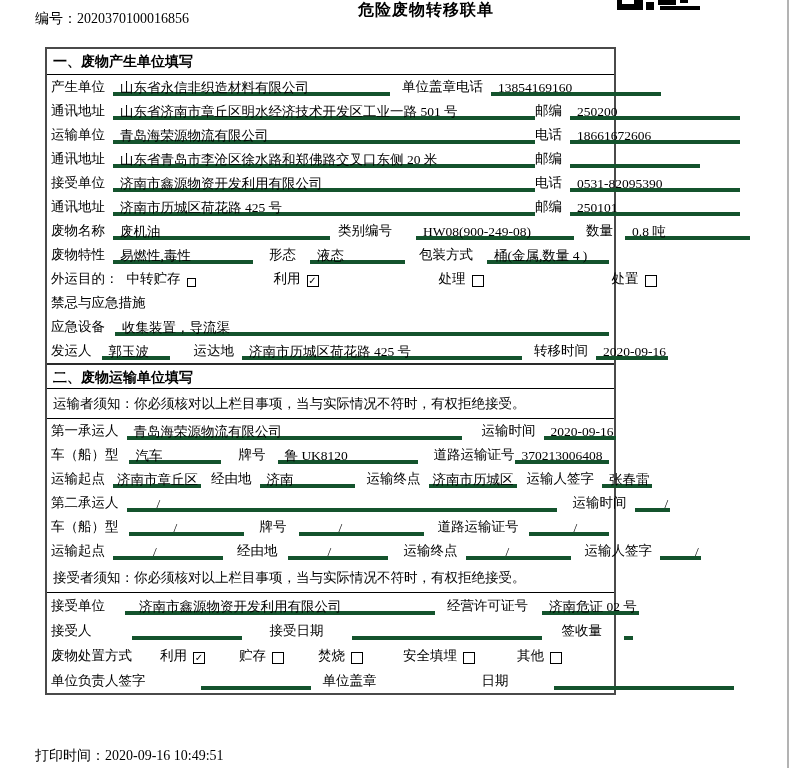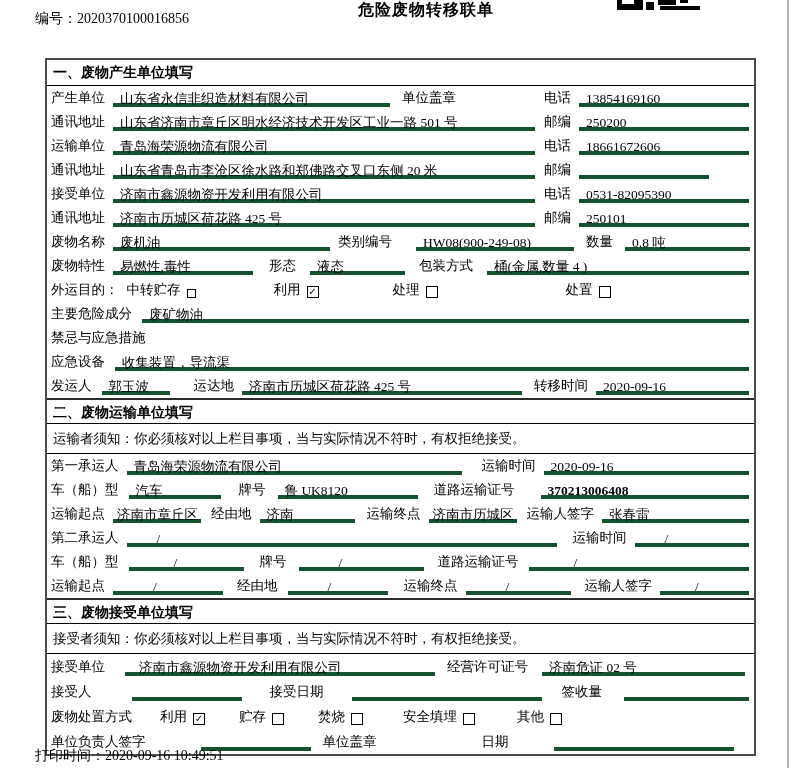--- a/index.html
+++ b/index.html
@@ -11,21 +11,21 @@
   .page-edge{position:absolute;top:0;bottom:0;right:7px;width:2px;background:#b3b3b3;}
   .doc-no{position:absolute;left:35px;top:10px;font-size:14px;white-space:nowrap;}
   .doc-title{
     position:absolute;left:56px;top:0px;width:740px;text-align:center;
     font-family:"Liberation Sans","DejaVu Sans",sans-serif;font-weight:bold;font-size:16px;
     letter-spacing:1px;
   }
   .qr-frag{position:absolute;left:617px;top:0;width:86px;height:11px;}
   .qr-frag div{position:absolute;background:#000;}
   .form-table{
-    position:absolute;left:45px;top:58px;width:711px;
+    position:absolute;left:45px;top:47px;width:571px;
     border:2px solid #4a4a4a;background:#fff;box-sizing:border-box;
   }
   .sec-title{
     height:26px;line-height:25px;padding-left:6px;box-sizing:border-box;
     font-family:"Liberation Sans","DejaVu Sans",sans-serif;font-weight:bold;font-size:14px;
     border-bottom:1px solid #000;
   }
   .sec-top{border-top:2px solid #2a2a2a;}
   .note-row{height:30px;line-height:29px;padding-left:6px;box-sizing:border-box;border-bottom:1px solid #000;}
   .row{display:flex;align-items:flex-end;height:24px;padding:0 5px 3px 4px;box-sizing:border-box;}
@@ -132,34 +132,30 @@
   <div class="row">
     <span class="lbl">外运目的：</span>
     <span class="opt" style="margin-left:8px;">
       <span class="lbl">中转贮存</span>
       <span class="cb sm"></span>
     </span>
     <span class="opt" style="margin-left:78px;">
       <span class="lbl">利用</span>
       <span class="cb">✓</span>
     </span>
-    <span class="opt" style="margin-left:74px;">
+    <span class="opt" style="margin-left:120px;">
       <span class="lbl">处理</span>
       <span class="cb"></span>
     </span>
     <span class="opt" style="margin-left:128px;">
       <span class="lbl">处置</span>
       <span class="cb"></span>
     </span>
   </div>
 
-  <div class="row">
-    <span class="lbl">主要危险成分</span>
-    <span class="val fill" style="margin-left:10px;">废矿物油</span>
-  </div>
 
   <div class="row">
     <span class="lbl">禁忌与应急措施</span>
   </div>
 
   <div class="row">
     <span class="lbl">应急设备</span>
     <span class="val fill" style="margin-left:10px;">收集装置，导流渠</span>
   </div>
 
@@ -181,21 +177,21 @@
     <span class="lbl" style="margin-left:20px;">运输时间</span>
     <span class="val fill" style="margin-left:8px;">2020-09-16</span>
   </div>
 
   <div class="row">
     <span class="lbl">车（船）型</span>
     <span class="val" style="margin-left:10px;width:92px;">汽车</span>
     <span class="lbl" style="margin-left:18px;">牌号</span>
     <span class="val" style="margin-left:12px;width:140px;">鲁 UK8120</span>
     <span class="lbl" style="margin-left:16px;">道路运输证号</span>
-    <span class="val fill" style="margin-left:26px;font-weight:bold;">370213006408</span>
+    <span class="val fill" style="margin-left:0;">370213006408</span>
   </div>
 
   <div class="row">
     <span class="lbl">运输起点</span>
     <span class="val" style="margin-left:8px;width:88px;padding-left:4px;">济南市章丘区</span>
     <span class="lbl" style="margin-left:10px;">经由地</span>
     <span class="val" style="margin-left:8px;width:95px;">济南</span>
     <span class="lbl" style="margin-left:12px;">运输终点</span>
     <span class="val" style="margin-left:8px;width:88px;padding-left:4px;">济南市历城区</span>
     <span class="lbl" style="margin-left:10px;">运输人签字</span>
@@ -222,21 +218,20 @@
     <span class="lbl">运输起点</span>
     <span class="val" style="margin-left:8px;width:110px;padding-left:40px;">/</span>
     <span class="lbl" style="margin-left:14px;">经由地</span>
     <span class="val" style="margin-left:10px;width:100px;padding-left:40px;">/</span>
     <span class="lbl" style="margin-left:16px;">运输终点</span>
     <span class="val" style="margin-left:8px;width:105px;padding-left:40px;">/</span>
     <span class="lbl" style="margin-left:14px;">运输人签字</span>
     <span class="val fill" style="margin-left:8px;padding-left:35px;">/</span>
   </div>
 
-  <div class="sec-title sec-top">三、废物接受单位填写</div>
   <div class="note-row">接受者须知：你必须核对以上栏目事项，当与实际情况不符时，有权拒绝接受。</div>
 
   <div class="row h25">
     <span class="lbl">接受单位</span>
     <span class="val" style="margin-left:20px;width:310px;padding-left:14px;">济南市鑫源物资开发利用有限公司</span>
     <span class="lbl" style="margin-left:12px;">经营许可证号</span>
     <span class="val fill" style="margin-left:14px;margin-right:4px;">济南危证 02 号</span>
   </div>
 
   <div class="row h25">

